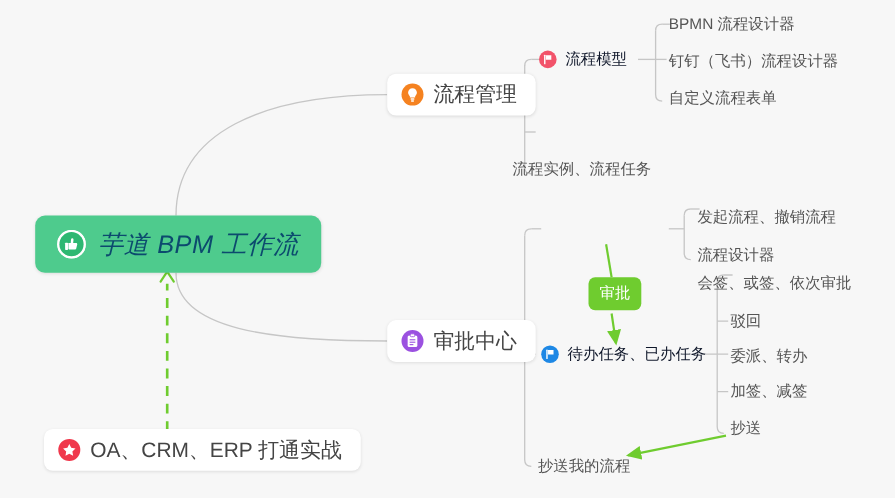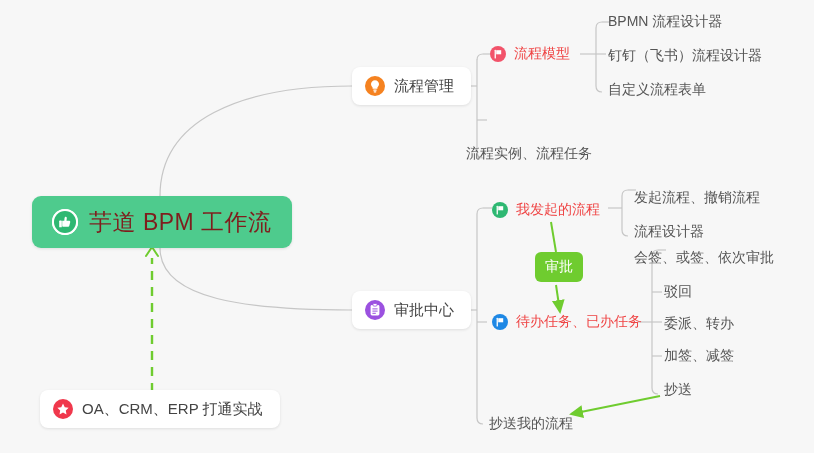--- a/index.html
+++ b/index.html
@@ -30,54 +30,55 @@
 
   
   .root {
     background: #4ecb8d;
     border-radius: 9px;
     padding: 0 20px;
     height: 52px;
     box-shadow: 0 1px 3px rgba(0,0,0,0.10);
   }
   .root .label {
-    color: #7f1d1d;
+    color: #0c4a6e;
     font-size: 23px;
     letter-spacing: 0.5px;
     margin-left: 11px;
+    font-style: italic;
   }
 
   
   .card {
     background: #ffffff;
     border-radius: 8px;
     height: 38px;
     padding: 0 17px 0 13px;
     box-shadow: 0 1px 3px rgba(0,0,0,0.10);
   }
   .card .label {
     color: #444444;
-    font-size: 15px;
+    font-size: 19px;
     margin-left: 9px;
   }
 
   
   .leaf .label {
     color: #555555;
     font-size: 14px;
   }
   .leaf {
     height: 28px;
     padding: 0 6px;
   }
 
   
   .mid { height: 28px; }
   .mid .label {
-    color: #ef4444;
+    color: #0f172a;
     font-size: 14px;
     margin-left: 8px;
   }
 
   
   .chip {
     background: #6fcc2f;
     border-radius: 6px;
     height: 30px;
     padding: 0 10px;
@@ -225,29 +226,20 @@
         <rect x="5.6" y="5" width="8.8" height="10.4" rx="1.4" fill="#ffffff"></rect>
         <rect x="7.9" y="3.5" width="4.2" height="2.6" rx="1.1" fill="#ffffff" stroke="#9b51e0" stroke-width="0.8"></rect>
         <rect x="7.4" y="8.4" width="5.2" height="1" fill="#9b51e0"></rect>
         <rect x="7.4" y="10.6" width="5.2" height="1" fill="#9b51e0"></rect>
         <rect x="7.4" y="12.8" width="3.4" height="1" fill="#9b51e0"></rect>
       </svg>
     </span>
     <span class="label">审批中心</span>
   </div>
 
-  <div class="node mid" style="left:492px; top:196px;">
-    <span class="ico ico-sm" style="background:#2eb872;">
-      <svg width="16" height="16" viewBox="0 0 16 16">
-        <rect x="4.6" y="3.8" width="1.3" height="8.6" rx="0.5" fill="#ffffff"></rect>
-        <path d="M6.2 4.2 h5 v4.1 h-5 z" fill="#ffffff"></path>
-      </svg>
-    </span>
-    <span class="label">我发起的流程</span>
-  </div>
 
   <div class="node leaf" style="left:628px; top:184px;">
     <span class="label">发起流程、撤销流程</span>
   </div>
   <div class="node leaf" style="left:628px; top:218px;">
     <span class="label">流程设计器</span>
   </div>
 
   <div class="node mid" style="left:492px; top:308px;">
     <span class="ico ico-sm" style="background:#1e88e5;">

